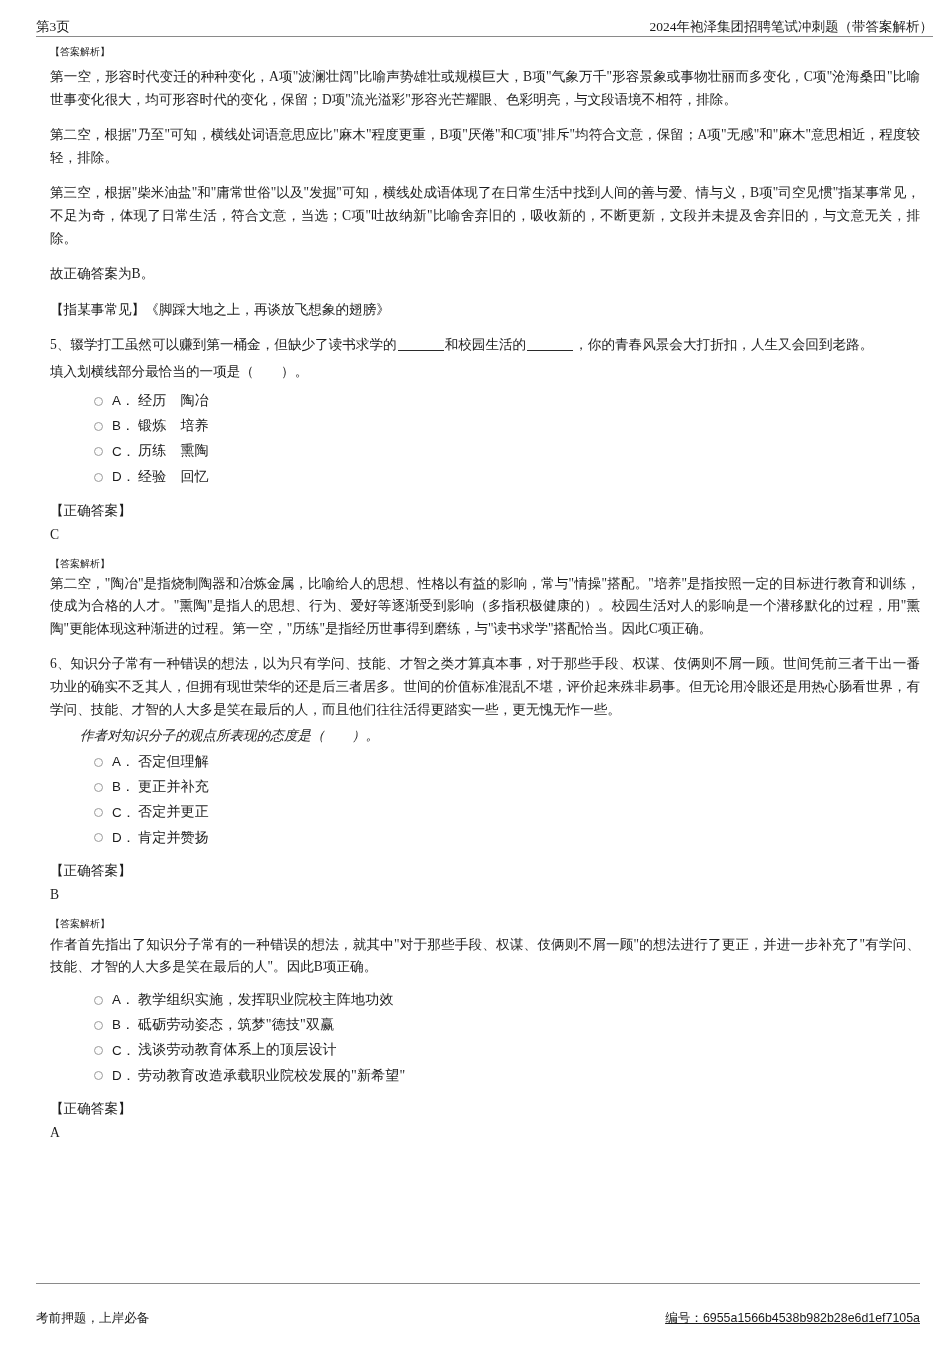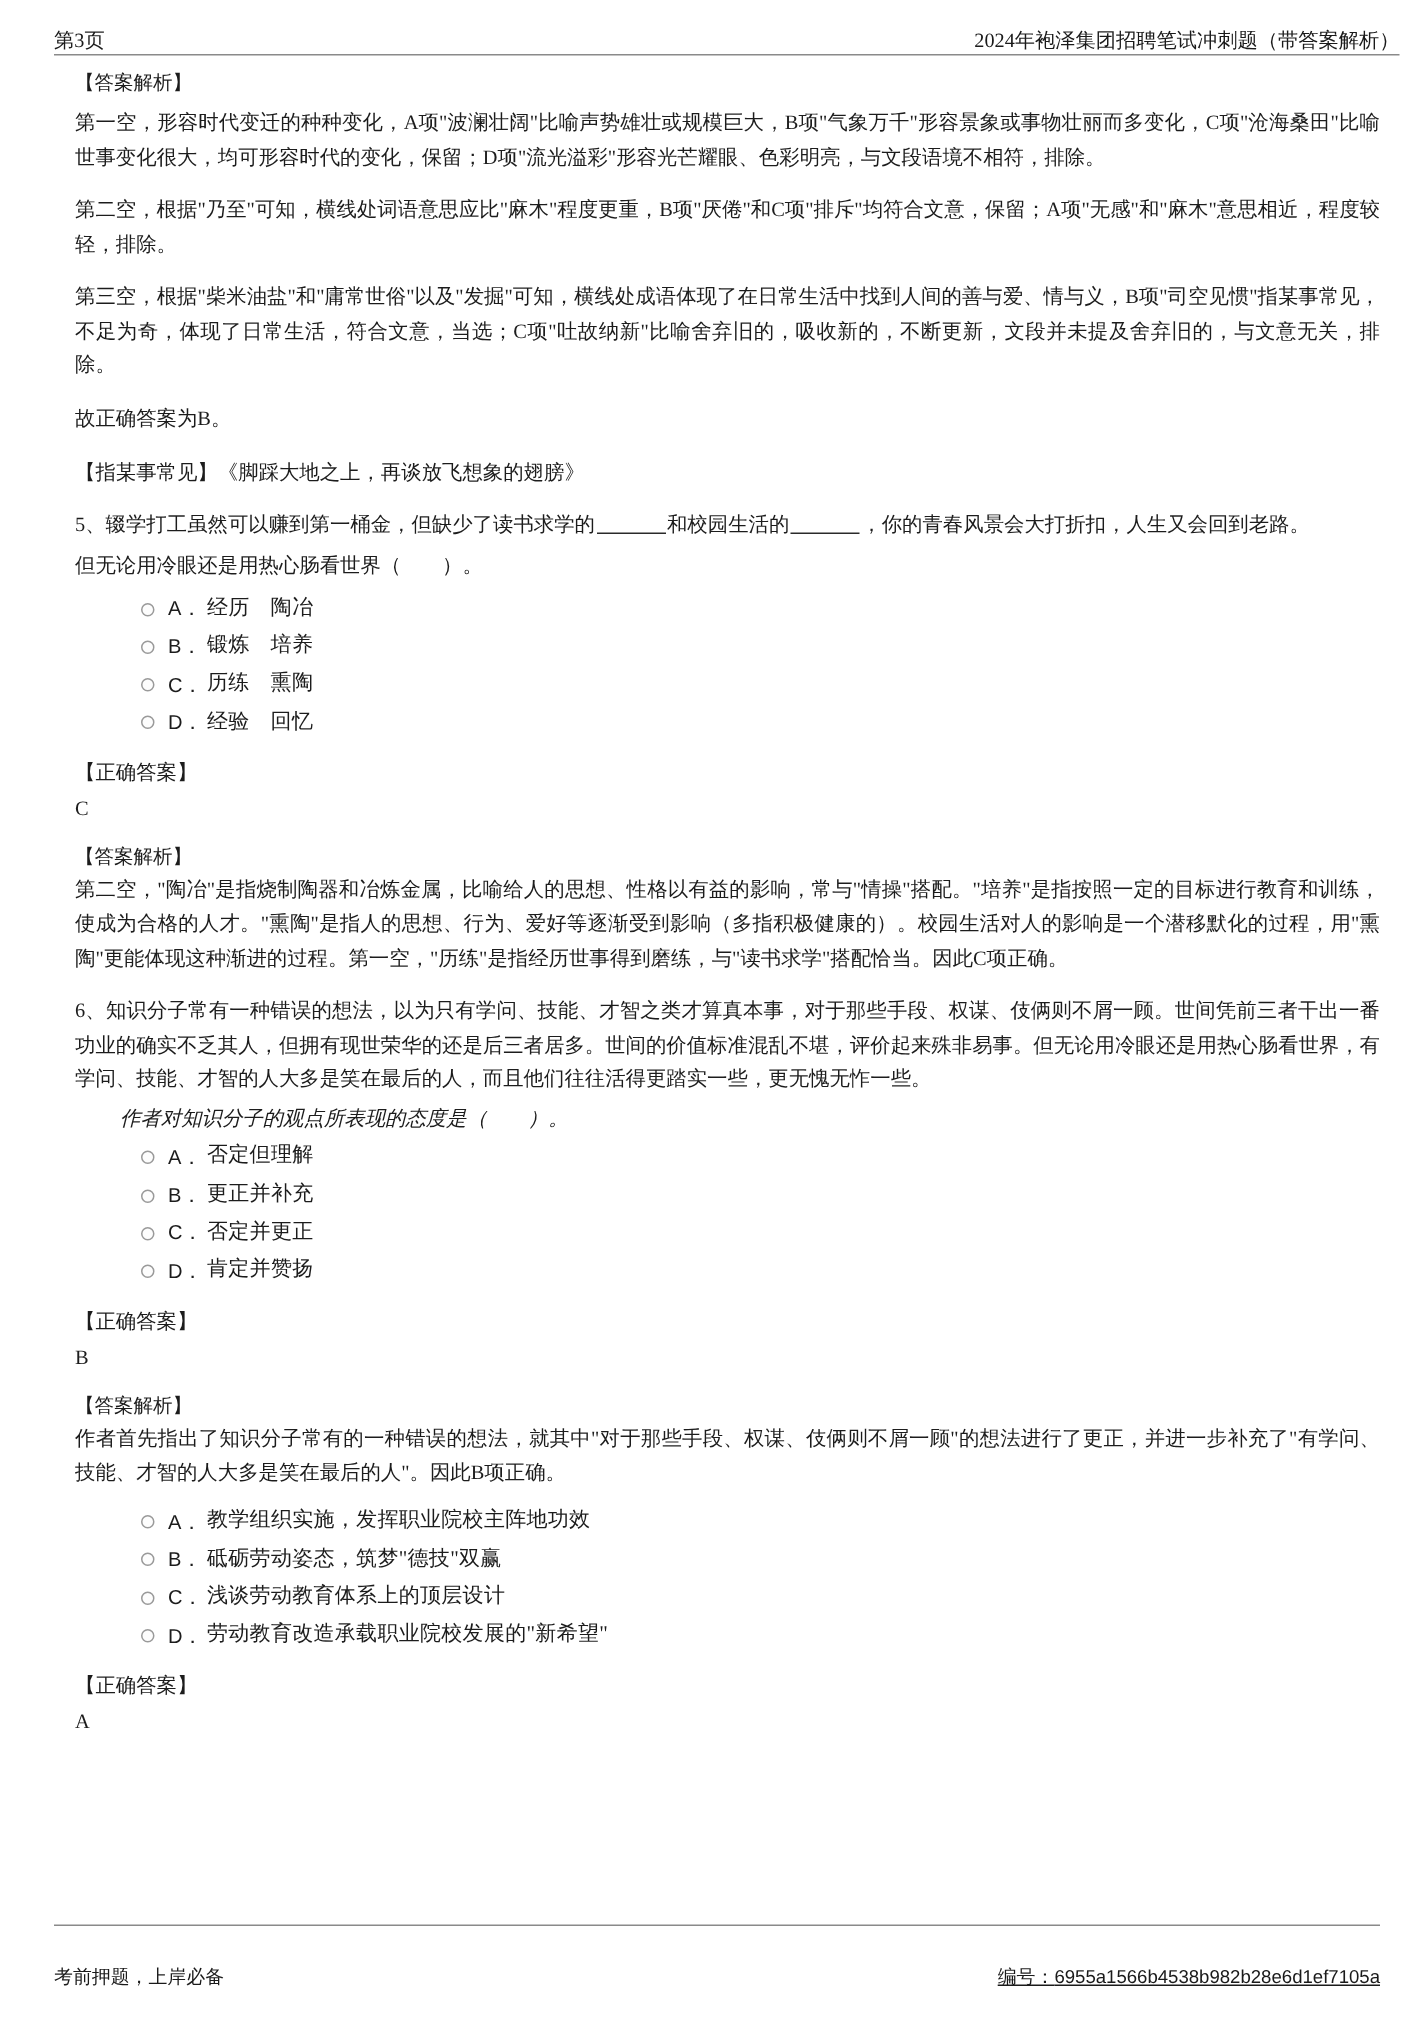--- a/index.html
+++ b/index.html
@@ -44,21 +44,21 @@
     top: 44px;
     left: 36px;
     width: 884px;
     font-size: 13.6px;
     line-height: 1.62;
   }
 
   .label-line {
     margin: 0 0 6px 0;
     padding-left: 14px;
-    font-size: 13px;
+    font-size: 10px;
   }
   .label-tight { margin-bottom: 1px; }
 
   .para {
     margin: 0 0 13px 0;
     padding-left: 14px;
     text-align: justify;
     text-justify: inter-ideograph;
     line-height: 1.66;
   }
@@ -164,21 +164,21 @@
   <div class="content">
 
     <div class="label-line">【答案解析】</div>
     <p class="para">第一空，形容时代变迁的种种变化，A项"波澜壮阔"比喻声势雄壮或规模巨大，B项"气象万千"形容景象或事物壮丽而多变化，C项"沧海桑田"比喻世事变化很大，均可形容时代的变化，保留；D项"流光溢彩"形容光芒耀眼、色彩明亮，与文段语境不相符，排除。</p>
     <p class="para">第二空，根据"乃至"可知，横线处词语意思应比"麻木"程度更重，B项"厌倦"和C项"排斥"均符合文意，保留；A项"无感"和"麻木"意思相近，程度较轻，排除。</p>
     <p class="para">第三空，根据"柴米油盐"和"庸常世俗"以及"发掘"可知，横线处成语体现了在日常生活中找到人间的善与爱、情与义，B项"司空见惯"指某事常见，不足为奇，体现了日常生活，符合文意，当选；C项"吐故纳新"比喻舍弃旧的，吸收新的，不断更新，文段并未提及舍弃旧的，与文意无关，排除。</p>
     <p class="para">故正确答案为B。</p>
     <p class="para"><span>【指某事常见】</span><span>《脚踩大地之上，再谈放飞想象的翅膀》</span></p>
 
     <p class="qtext"><span>5、</span><span>辍学打工虽然可以赚到第一桶金，但缺少了读书求学的</span><span class="blank"></span><span>和校园生活的</span><span class="blank"></span><span>，你的青春风景会大打折扣，人生又会回到老路。</span></p>
-    <p class="qprompt">但无论用冷眼还是用热心肠看世界（　　）。</p>
+    <p class="qprompt">填入划横线部分最恰当的一项是（　　）。</p>
 
     <ul class="options">
       <li class="option">
         <span class="radio"></span>
         <span class="opt-letter">A．</span>
         <span class="opt-text"><span>经历</span><span class="gap"></span><span>陶冶</span></span>
       </li>
       <li class="option">
         <span class="radio"></span>
         <span class="opt-letter">B．</span>

